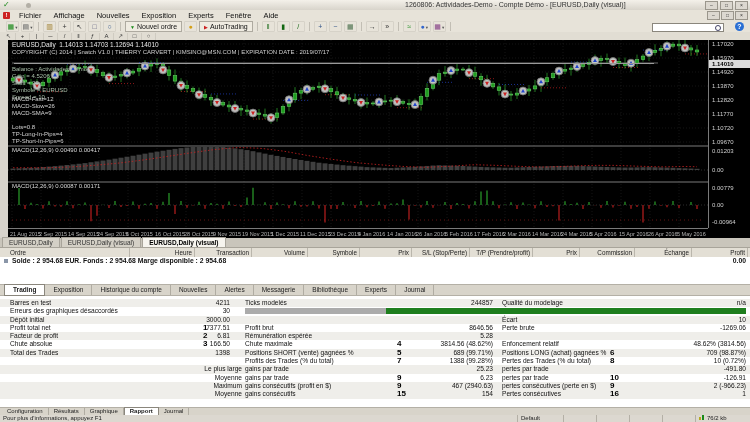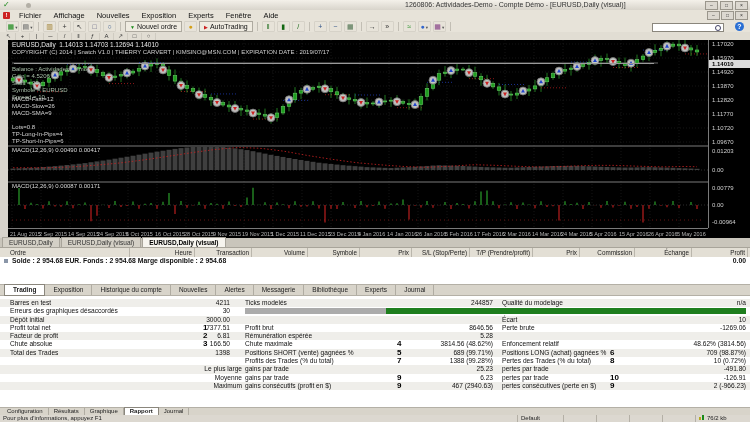--- a/index.html
+++ b/index.html
@@ -993,20 +993,29 @@
         </div>
         <div class="r-row shade">
           <span class="r-q">Maximum</span>
           <span class="r-c2">gains consécutifs (profit en $)</span>
           <span class="r-m r-m2">9</span>
           <span class="r-v2">467 (2940.63)</span>
           <span class="r-c3">pertes consécutives (perte en $)</span>
           <span class="r-m r-m3">9</span>
           <span class="r-v3">2 (-966.23)</span>
         </div>
+        <div class="r-row shade">
+          <span class="r-q">Moyenne</span>
+          <span class="r-c2">gains consécutifs</span>
+          <span class="r-m r-m2">15</span>
+          <span class="r-v2">154</span>
+          <span class="r-c3">Pertes consécutives</span>
+          <span class="r-m r-m3">16</span>
+          <span class="r-v3">1</span>
+        </div>
       </div>
   </div>
 
   <div class="tester-tabs" id="tester-tabs">
       <div class="xtab">Configuration</div>
       <div class="xtab">Résultats</div>
       <div class="xtab">Graphique</div>
       <div class="xtab active">Rapport</div>
       <div class="xtab">Journal</div>
     </div>

